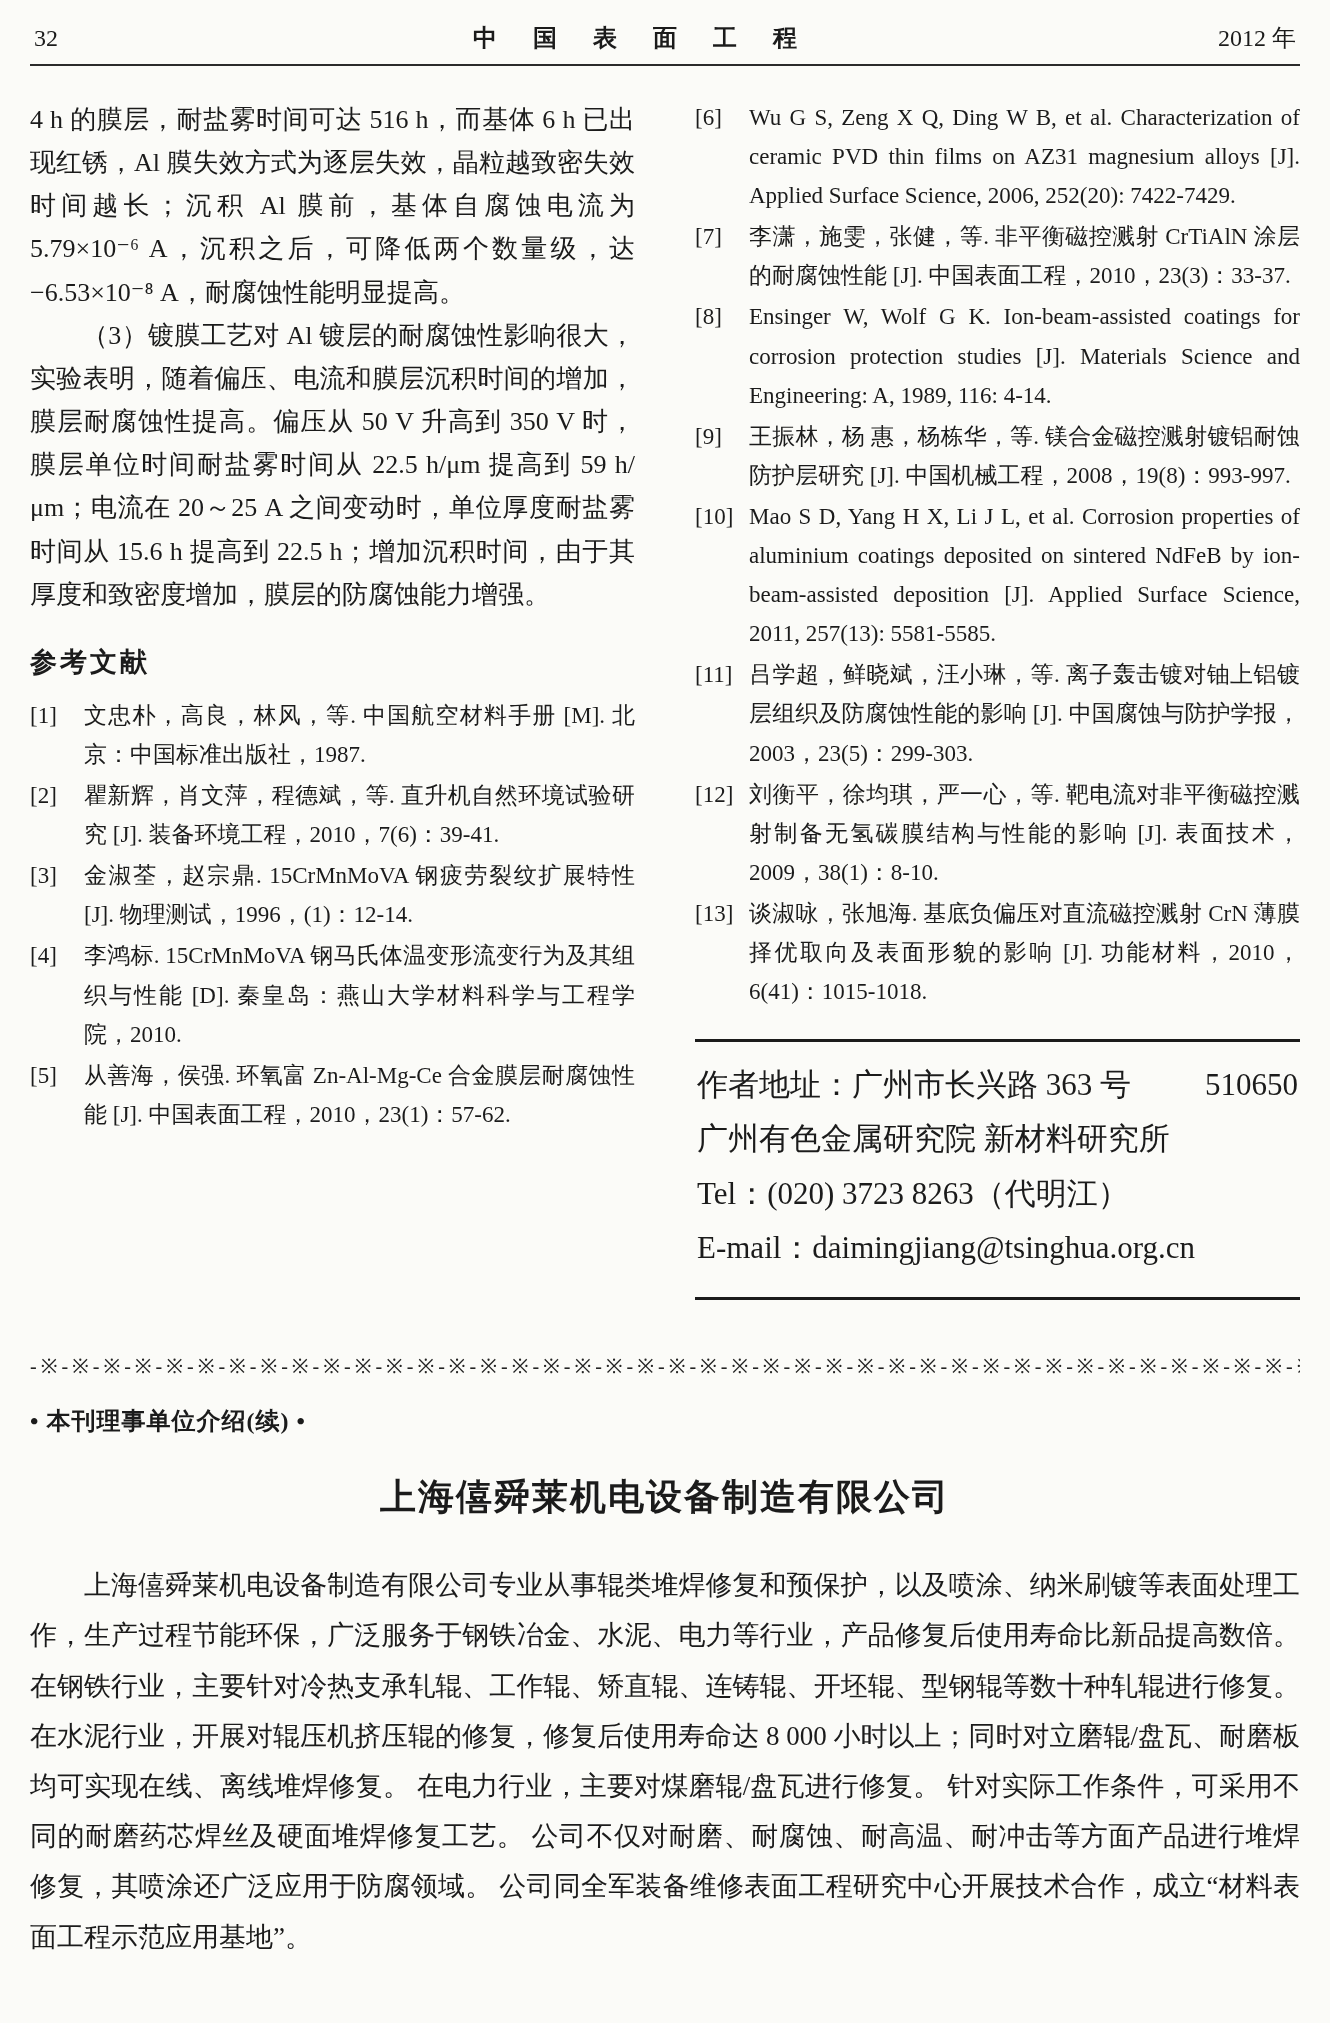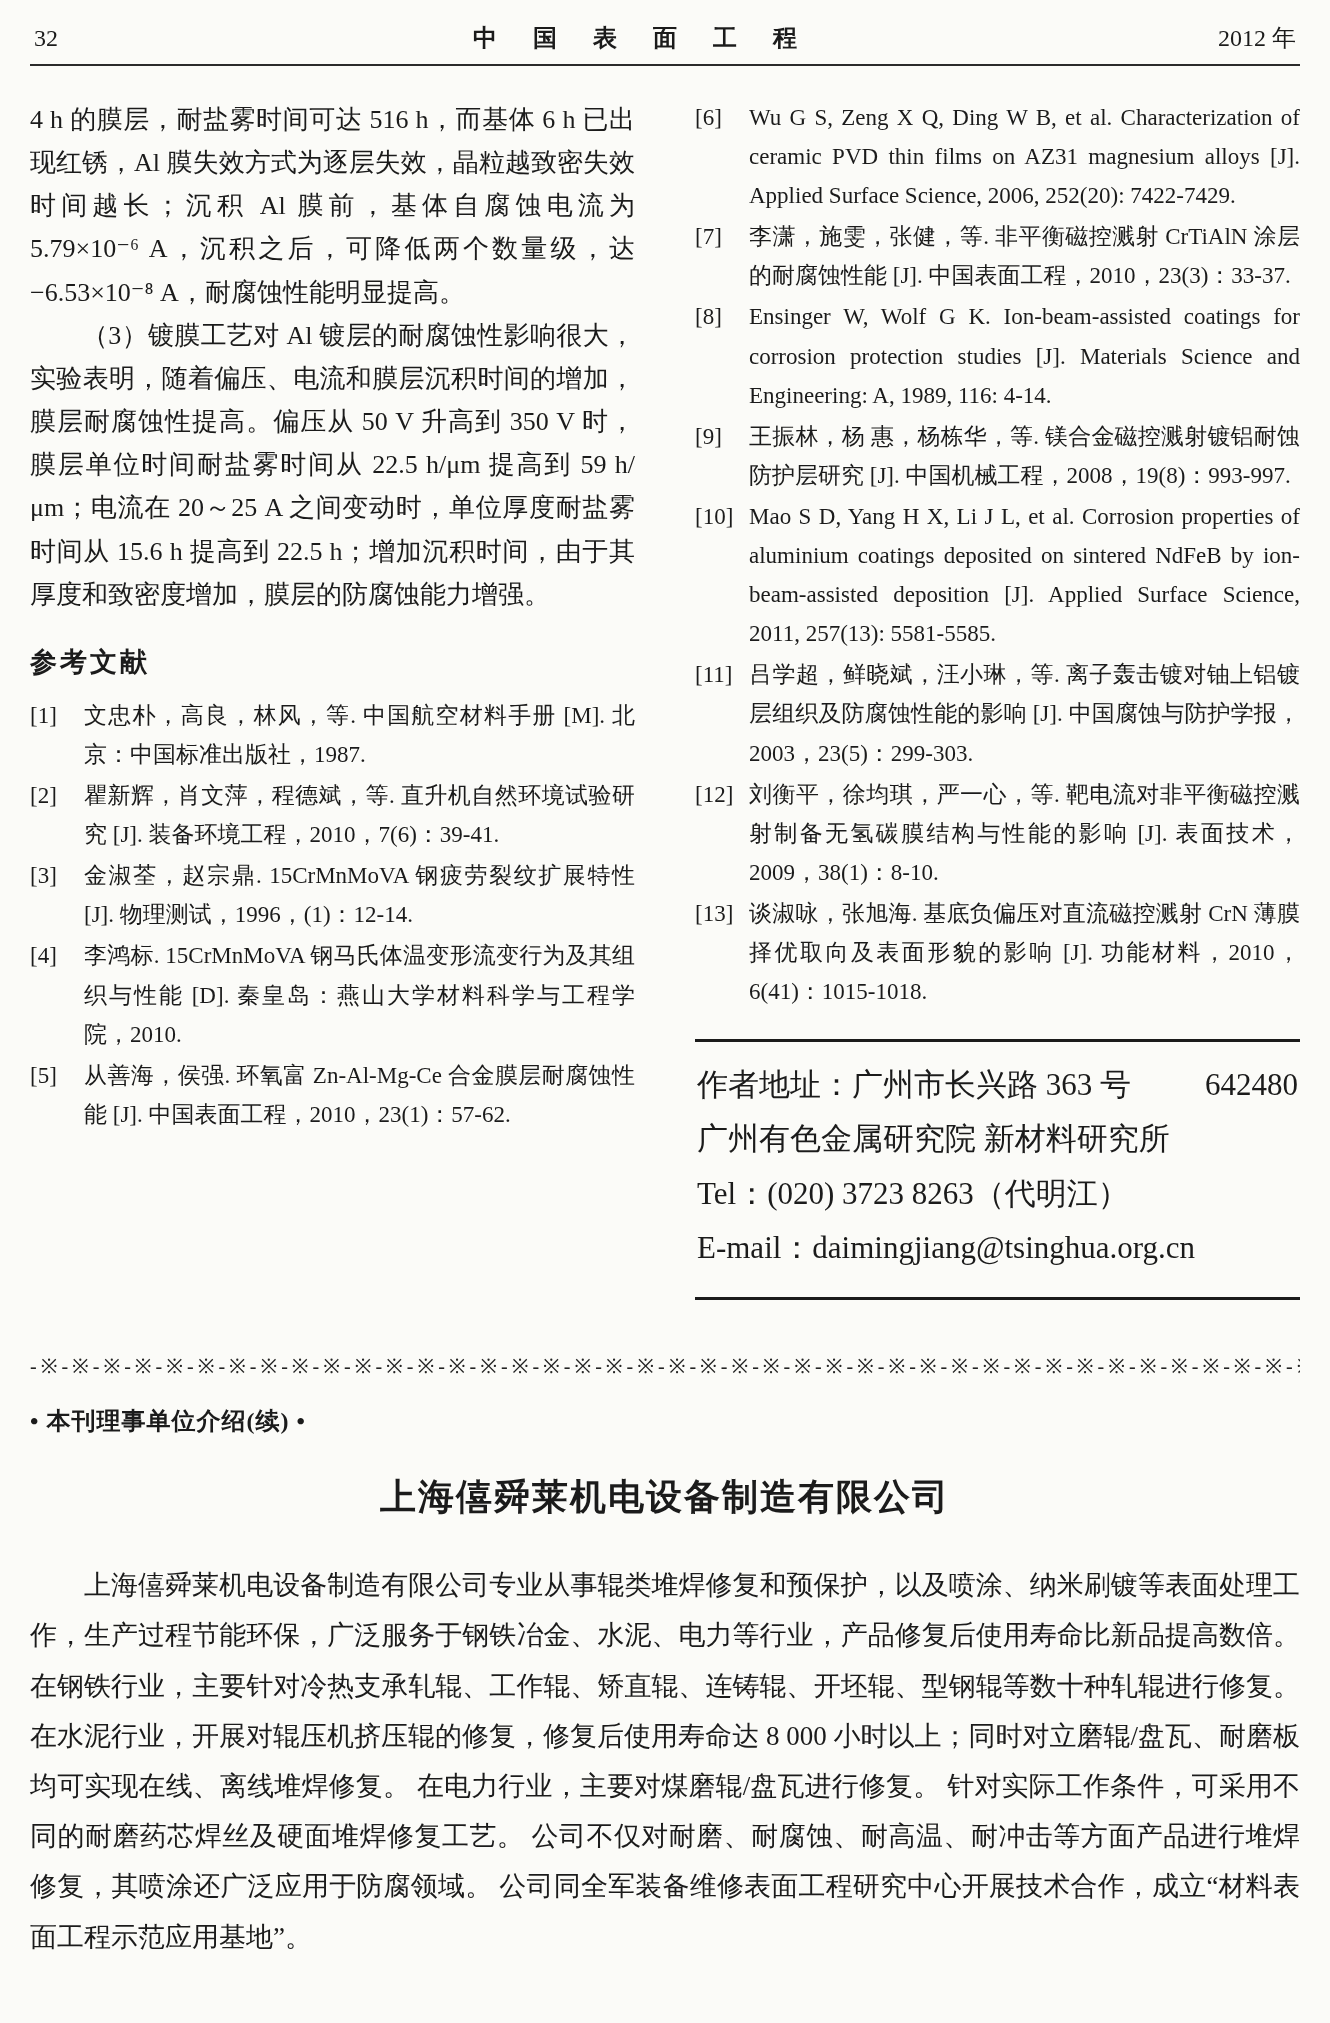--- a/index.html
+++ b/index.html
@@ -165,21 +165,21 @@
         <span class="ref-text">刘衡平，徐均琪，严一心，等. 靶电流对非平衡磁控溅射制备无氢碳膜结构与性能的影响 [J]. 表面技术，2009，38(1)：8-10.</span>
       </div>
       <div class="ref">
         <span class="ref-label">[13]</span>
         <span class="ref-text">谈淑咏，张旭海. 基底负偏压对直流磁控溅射 CrN 薄膜择优取向及表面形貌的影响 [J]. 功能材料，2010，6(41)：1015-1018.</span>
       </div>
 
       <div class="author-block">
         <div class="author-line1">
           <span>作者地址：广州市长兴路 363 号</span>
-          <span>642480</span>
+          <span>510650</span>
         </div>
         <div>广州有色金属研究院 新材料研究所</div>
         <div>Tel：(020) 3723 8263（代明江）</div>
         <div>E-mail：daimingjiang@tsinghua.org.cn</div>
       </div>
     </div>
   </div>
 
   <div class="separator-row">-※-※-※-※-※-※-※-※-※-※-※-※-※-※-※-※-※-※-※-※-※-※-※-※-※-※-※-※-※-※-※-※-※-※-※-※-※-※-※-※-※-※-※-※-※-※-※-※-</div>
 

